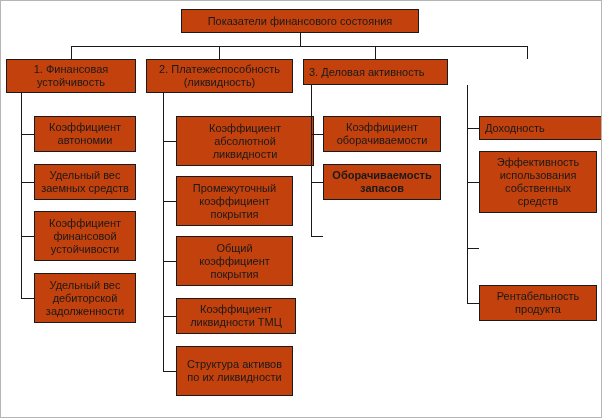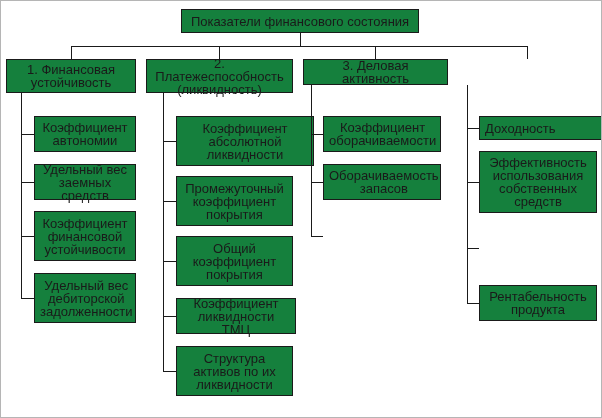--- a/index.html
+++ b/index.html
@@ -14,23 +14,23 @@
     height: 418px;
     background: #fff;
     border: 1px solid #b5b5b5;
     box-sizing: border-box;
     overflow: hidden;
   }
   .box {
     position: absolute;
     box-sizing: border-box;
     border: 1px solid #1a1a1a;
-    background: #15803d;
+    background: #c2410c;
     color: #1a1a1a;
-    font-size: 13px;
+    font-size: 11px;
     line-height: 13px;
     padding: 3px 5px;
     display: flex;
     align-items: center;
   }
   .box.center { justify-content: center; text-align: center; }
   .box.left   { justify-content: flex-start; text-align: center; }
   .hline {
     position: absolute;
     height: 1px;
@@ -83,21 +83,21 @@
   <div class="box left" style="left:175px; top:235px; width:117px; height:50px;">Общий коэффициент покрытия</div>
   <div class="box left" style="left:175px; top:297px; width:120px; height:36px;">Коэффициент ликвидности ТМЦ</div>
   <div class="box left" style="left:175px; top:345px; width:117px; height:50px;">Структура активов по их ликвидности</div>
 
   <div class="vline" style="left:310px; top:84px; height:151px;"></div>
   <div class="hline" style="left:310px; top:133px; width:12px;"></div>
   <div class="hline" style="left:310px; top:181px; width:12px;"></div>
   <div class="hline" style="left:310px; top:235px; width:12px;"></div>
 
   <div class="box left" style="left:322px; top:115px; width:118px; height:36px;">Коэффициент оборачиваемости</div>
-  <div class="box left" style="left:322px; top:163px; width:118px; height:36px;">Оборачиваемость запасов</div>
+  <div class="box left" style="left:322px; top:163px; width:118px; height:36px;font-weight:bold;">Оборачиваемость запасов</div>
 
   <div class="vline" style="left:466px; top:84px; height:218px;"></div>
   <div class="hline" style="left:466px; top:127px; width:12px;"></div>
   <div class="hline" style="left:466px; top:181px; width:12px;"></div>
   <div class="hline" style="left:466px; top:247px; width:12px;"></div>
   <div class="hline" style="left:466px; top:302px; width:12px;"></div>
 
   <div class="box left" style="left:478px; top:115px; width:135px; height:24px;">Доходность</div>
   <div class="box left" style="left:478px; top:150px; width:118px; height:62px;">Эффективность использования собственных средств</div>
   <div class="box left" style="left:478px; top:284px; width:118px; height:36px;">Рентабельность продукта</div>

